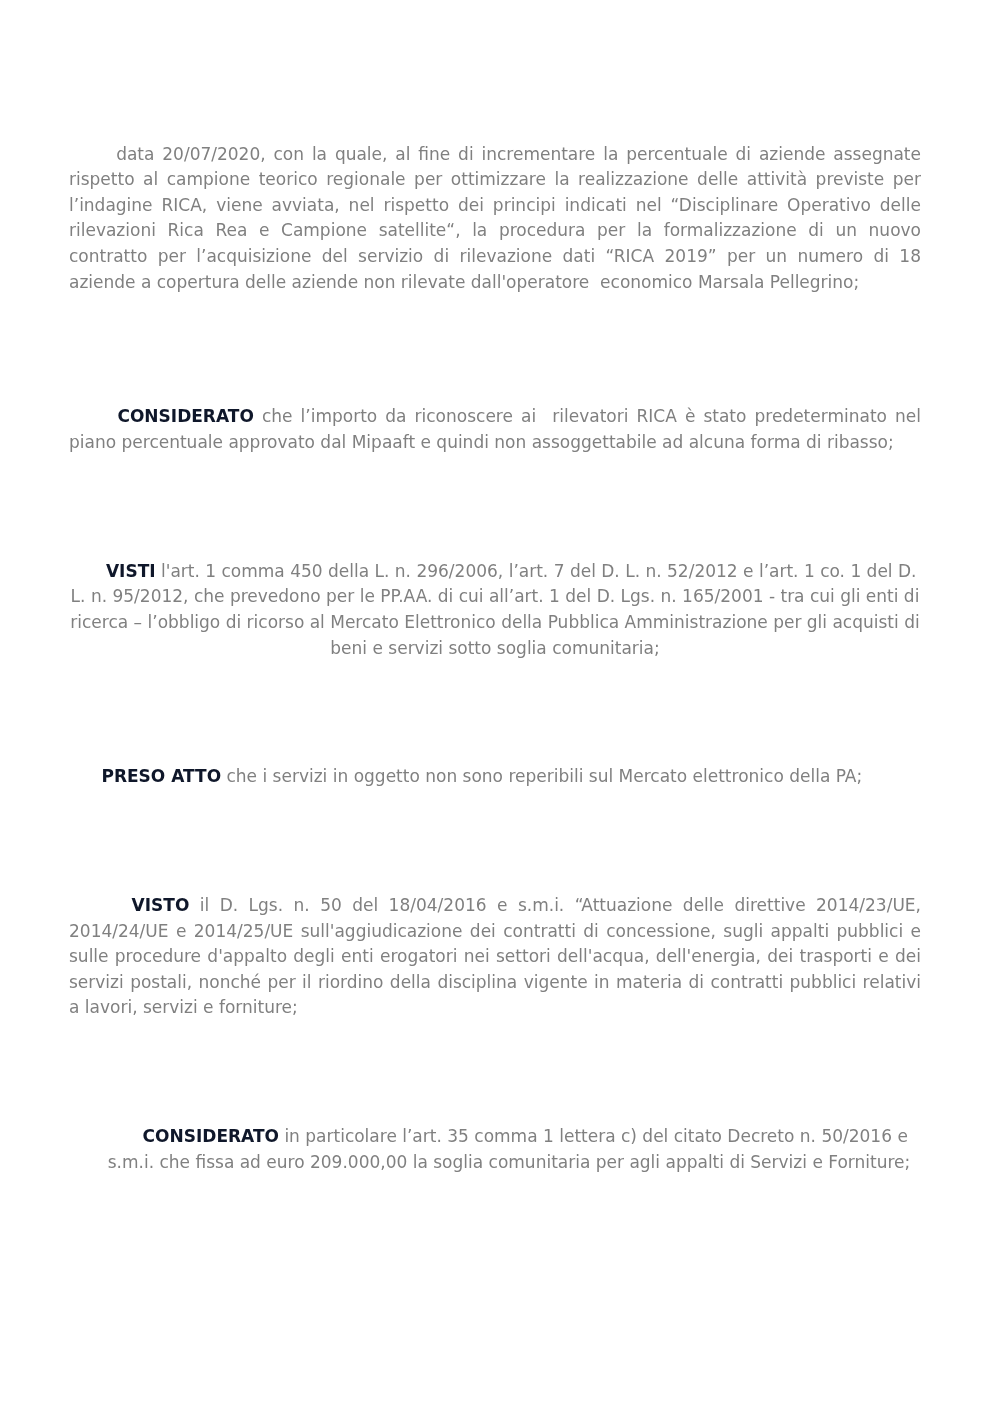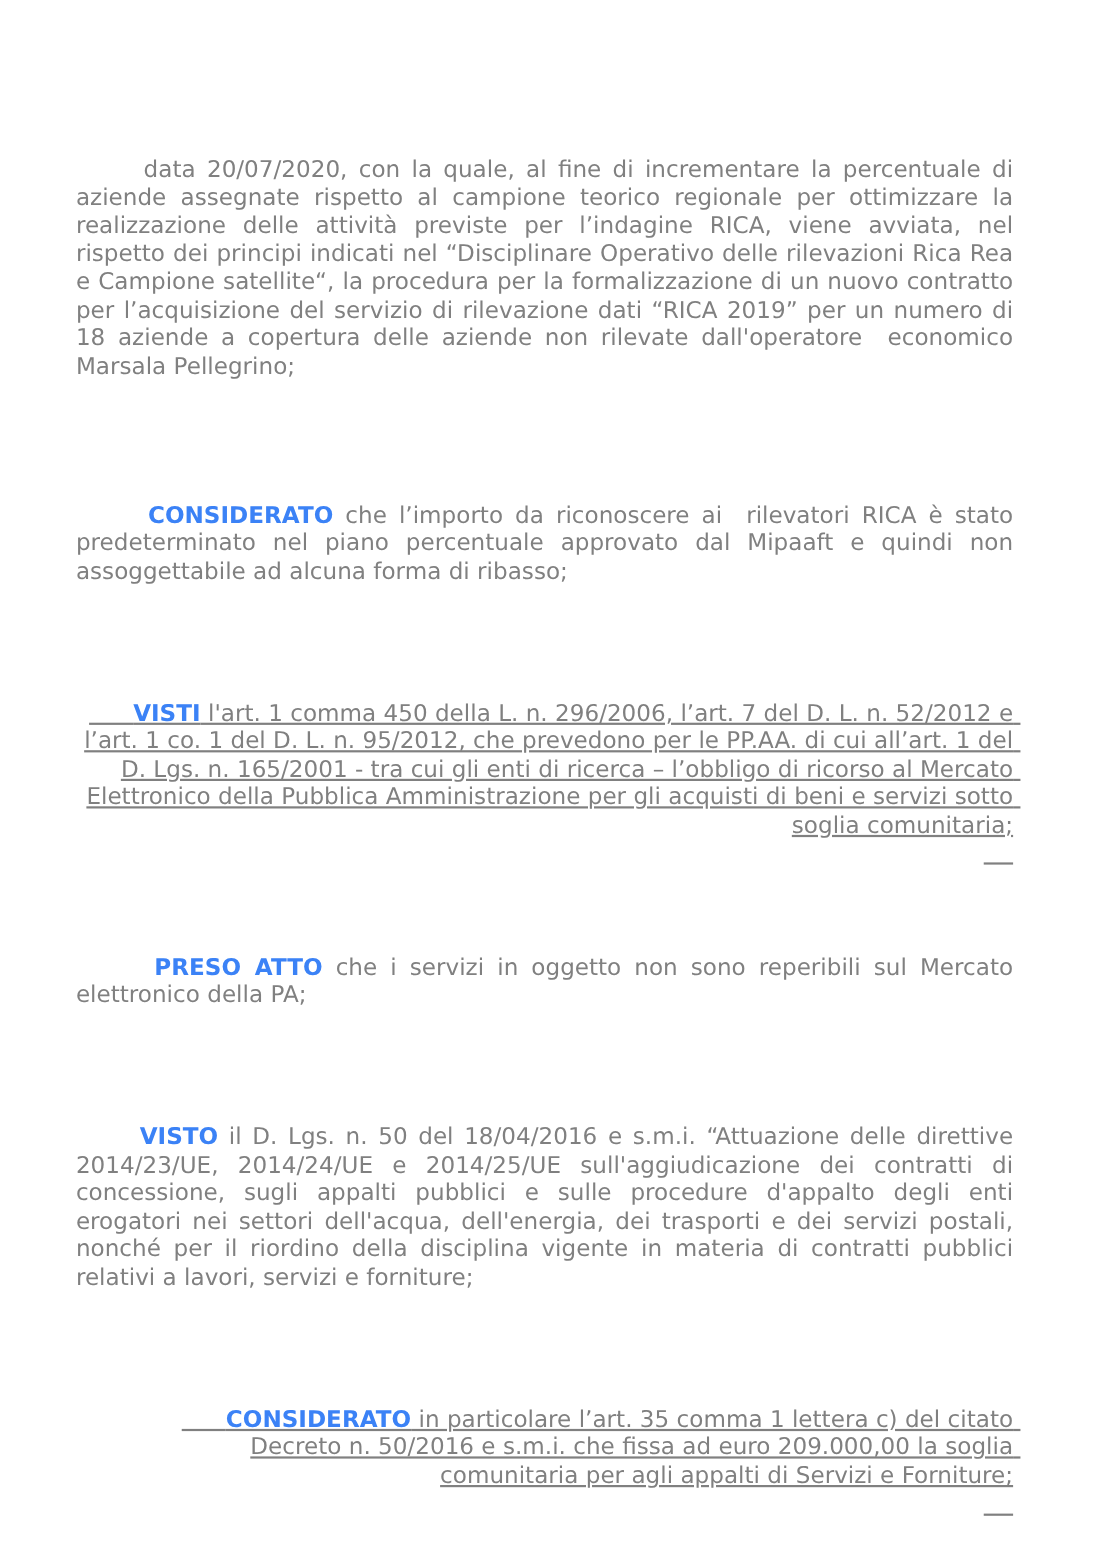--- a/index.html
+++ b/index.html
@@ -18,38 +18,37 @@
     box-sizing: border-box;
   }
   .doc-body {
     position: absolute;
     left: 69px;
     top: 116px;
     width: 852px;
   }
   .para {
     font-family: "DejaVu Sans", "Liberation Sans", sans-serif;
-    font-size: 21px;
+    font-size: 17px;
     line-height: 25.6px;
     color: #808080;
     text-align: justify;
     text-justify: inter-word;
     margin: 0 0 51px 0;
     -webkit-font-smoothing: antialiased;
     white-space: pre-wrap;
     word-spacing: 0px;
     hyphens: none;
   }
   .para.left {
-    text-align: right;
-    text-decoration: underline;
+    text-align: center;
   }
   .para .lead {
     font-weight: bold;
-    color: #3b82f6;
+    color: #0f172a;
   }
   .para:last-child {
     margin-bottom: 0;
     margin-left: 28px;
   }
   
   .gap-lg { margin-bottom: 58px; }
   .gap-md { margin-bottom: 52px; }
 </style>
 </head>

